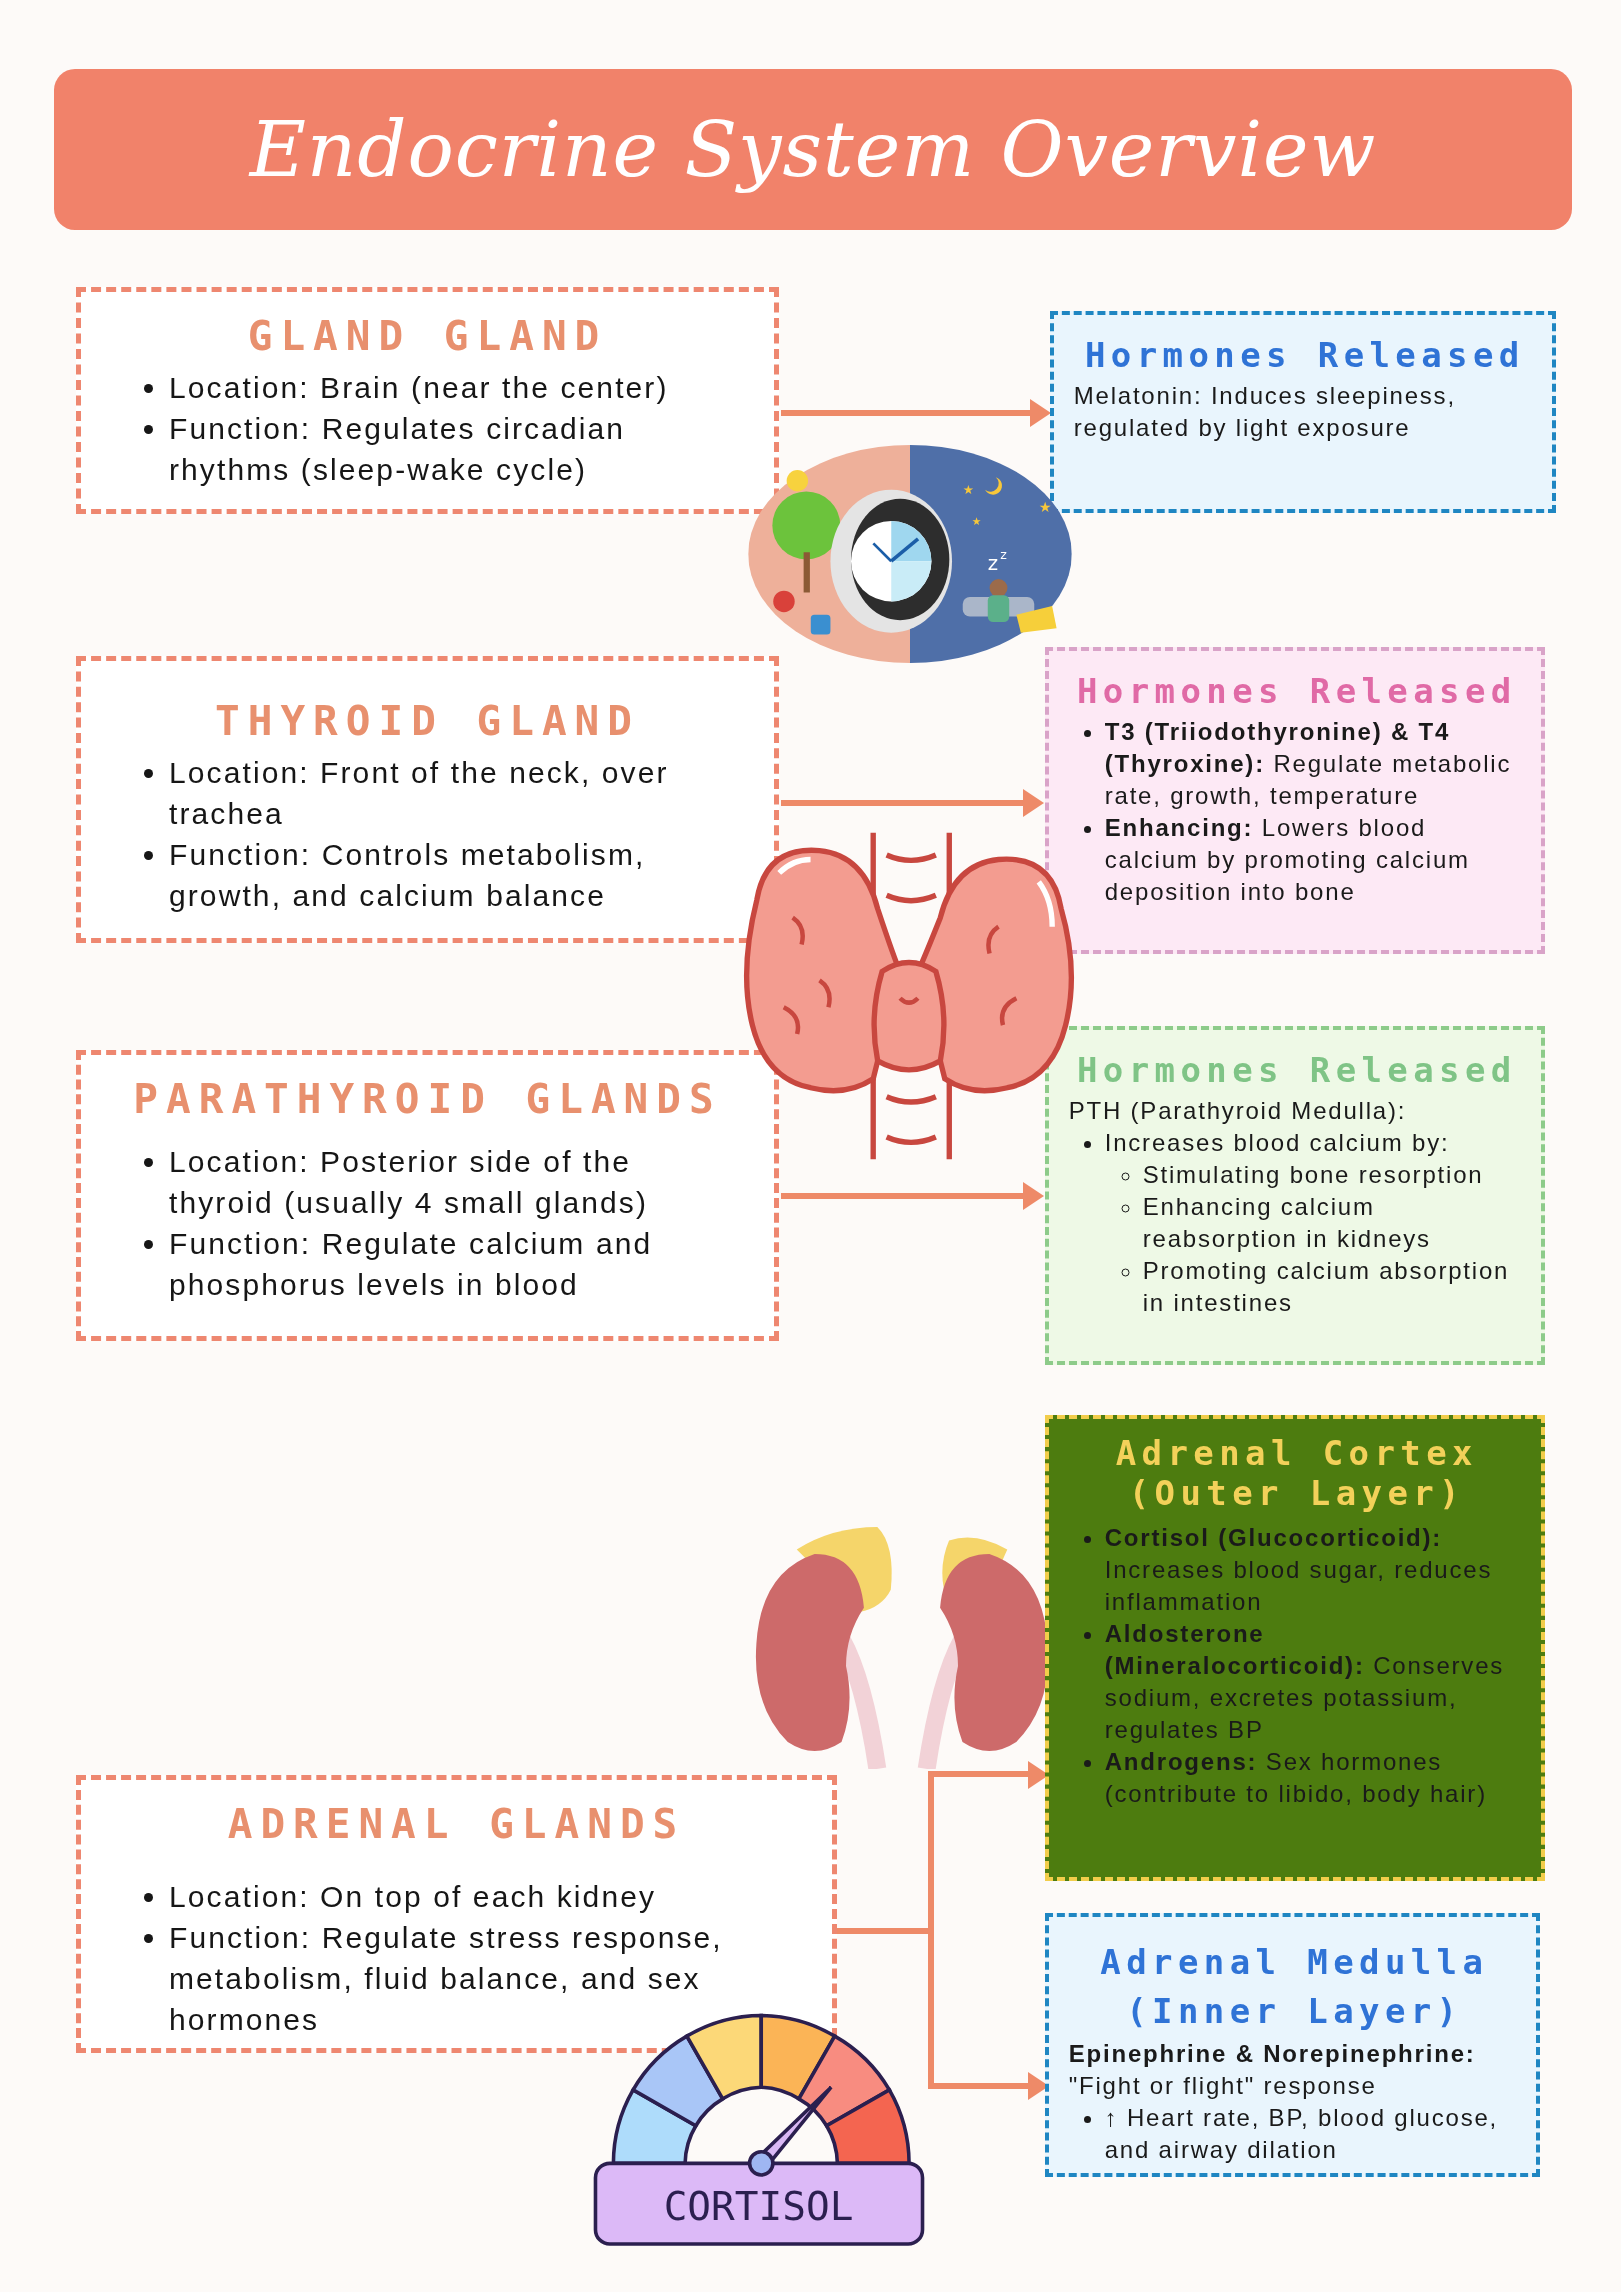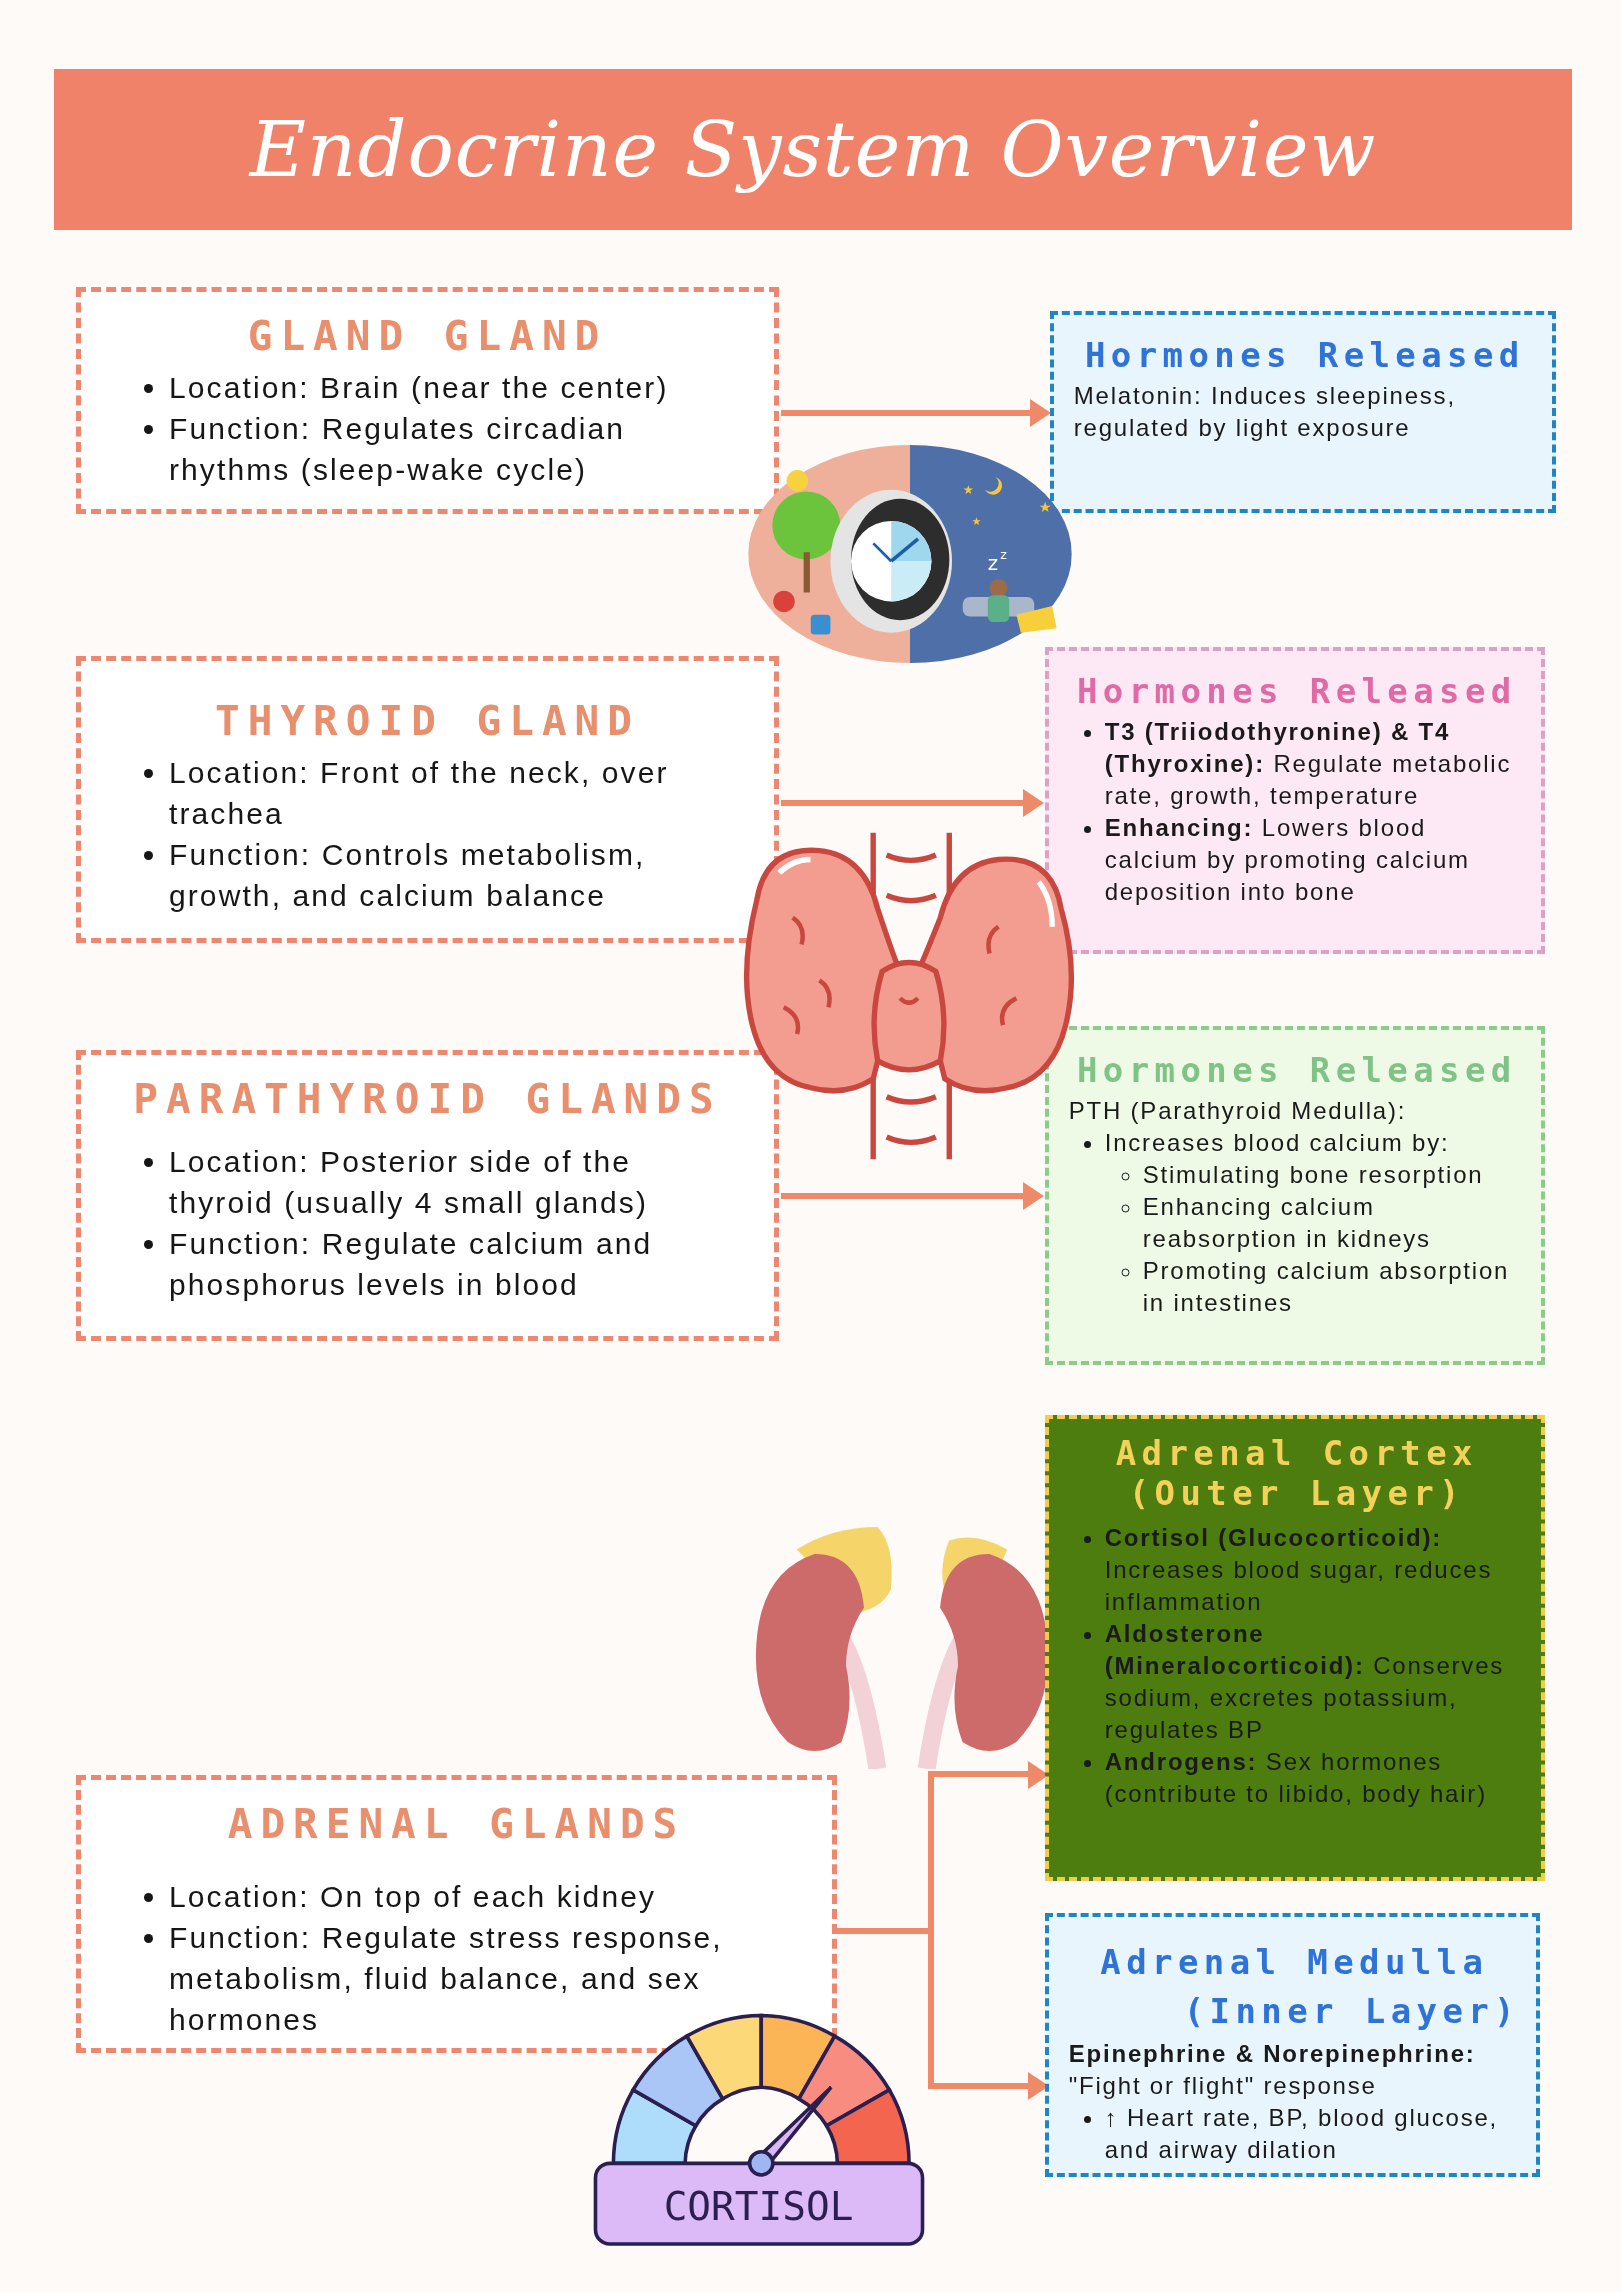--- a/index.html
+++ b/index.html
@@ -8,21 +8,21 @@
     background:#fdfaf8;
     font-family:"DejaVu Sans", sans-serif;
     color:#1a1a1a;
   }
   .abs { position:absolute; box-sizing:border-box; }
 
   
   .banner {
     left:54px; top:69px; width:1518px; height:161px;
     background:#f1826a;
-    display:flex; align-items:center; justify-content:center;
+    display:flex; align-items:center; justify-content:center;border-radius:21px;
   }
   .banner-title {
     font-family:"DejaVu Serif", serif; font-style:italic;
     color:#ffffff; font-size:77px; letter-spacing:0.9px;
   }
 
   
   .gland {
     border:5.4px dashed #ee8770;
     background:#ffffff;
@@ -218,21 +218,21 @@
   <div class="hbox-title" style="margin:0 0 9px 0;">(Outer Layer)</div>
   <ul>
     <li><b>Cortisol (Glucocorticoid):</b><span> Increases blood sugar, reduces inflammation</span></li>
     <li><b>Aldosterone (Mineralocorticoid):</b><span> Conserves sodium, excretes potassium, regulates BP</span></li>
     <li><b>Androgens:</b><span> Sex hormones (contribute to libido, body hair)</span></li>
   </ul>
 </div>
 
 <div class="abs hbox blue" style="left:1045px;top:1913px;width:495px;height:264px;">
   <div class="hbox-title" style="margin:10.7px 0 9px 0;">Adrenal Medulla</div>
-  <div class="hbox-title" style="margin:0 0 7.2px 0;text-align:right;">(Inner Layer)</div>
+  <div class="hbox-title" style="margin:0 0 7.2px 0;">(Inner Layer)</div>
   <p style="font-weight:bold;">Epinephrine &amp; Norepinephrine:</p>
   <p>"Fight or flight" response</p>
   <ul>
     <li>↑ Heart rate, BP, blood glucose, and airway dilation</li>
   </ul>
 </div>
 
 <div class="abs" style="left:591px;top:2011px;width:336px;height:242px;">
   <svg width="336" height="242" viewBox="0 0 375 270">
     <g stroke="#2b1f4f" stroke-width="4">

